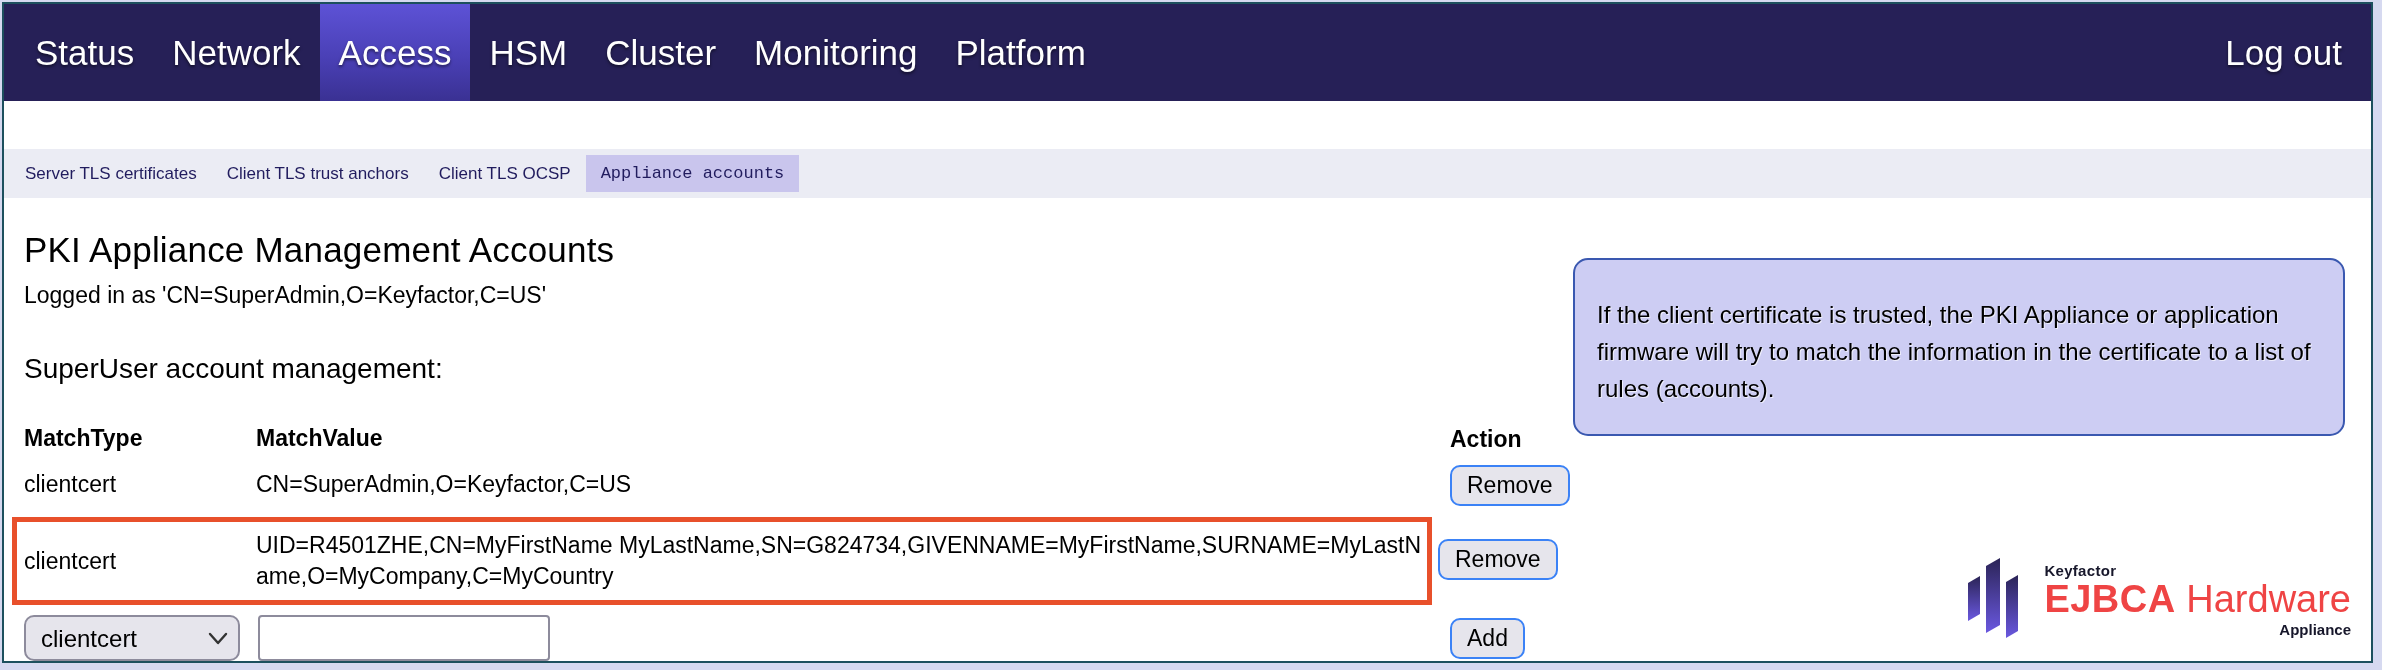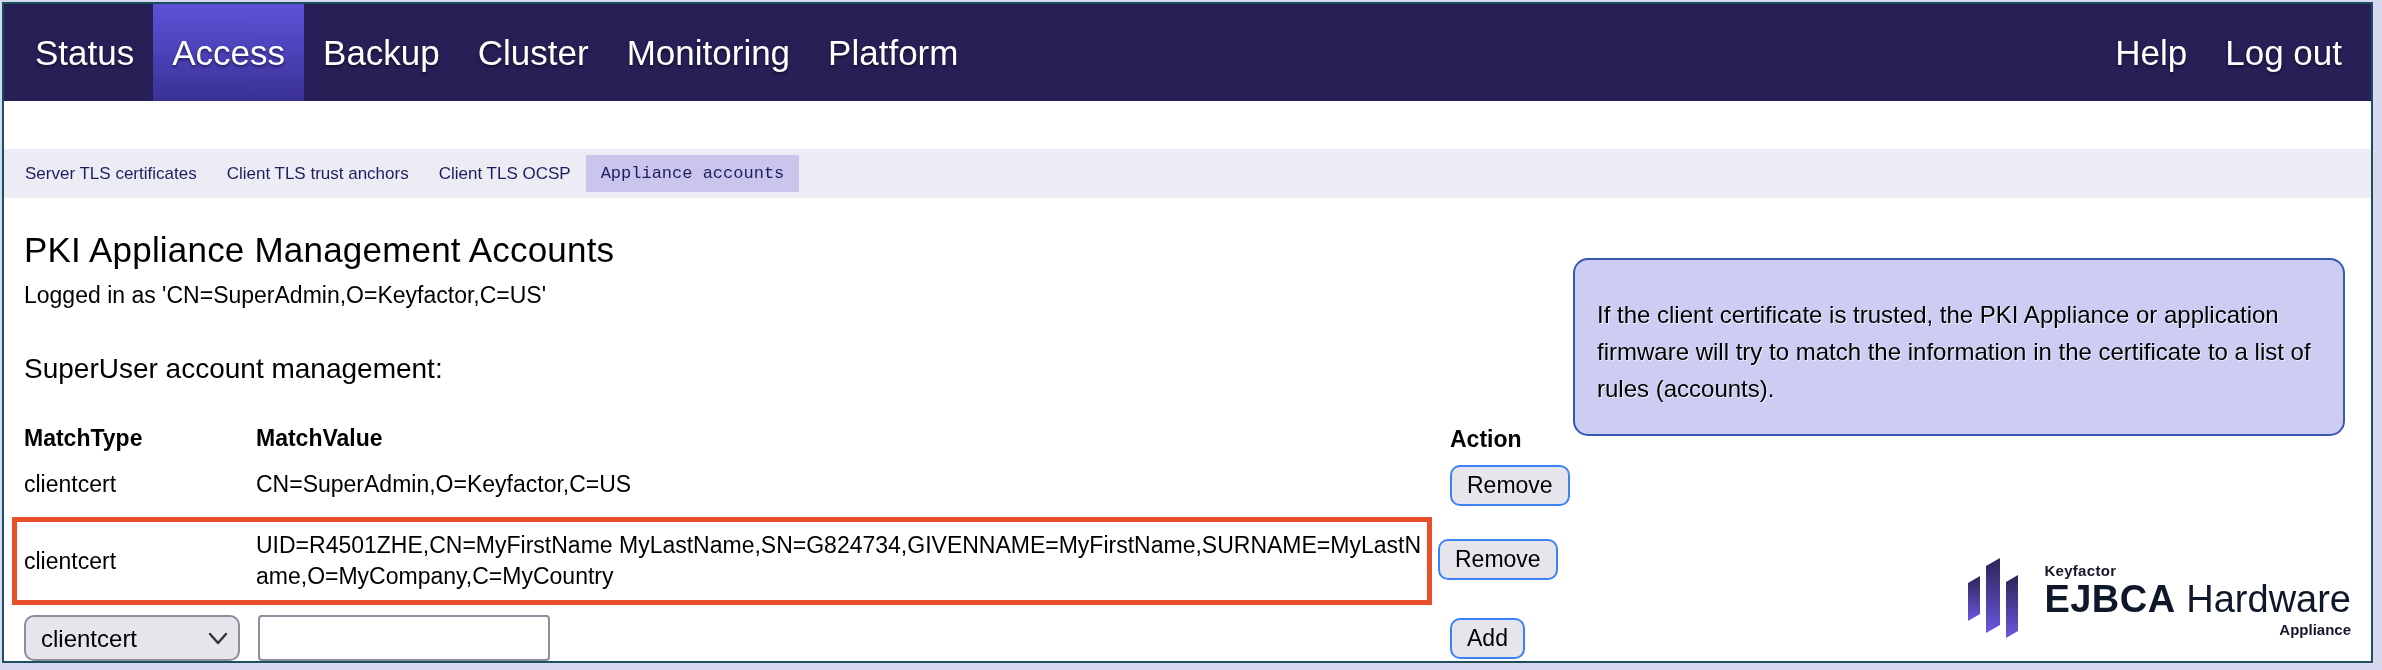--- a/index.html
+++ b/index.html
@@ -168,38 +168,38 @@
   .logo {
     position: absolute;
     right: 20px;
     bottom: 16px;
     display: flex;
     align-items: center;
     gap: 14px;
   }
   .logo-text { display: flex; flex-direction: column; align-items: flex-start; }
   .logo-brand { font-size: 15px; font-weight: 700; color: #17172b; letter-spacing: 0.3px; }
-  .logo-product { font-size: 38px; color: #0f172a; line-height: 1.1; white-space: nowrap; }
+  .logo-product { font-size: 38px; color: #ef4444; line-height: 1.1; white-space: nowrap; }
   .logo-product b { font-weight: 700; letter-spacing: 0.5px; }
   .logo-variant { font-size: 15px; font-weight: 700; color: #17172b; align-self: flex-end; }
 </style>
 </head>
 <body>
 
 <div class="page">
 
   <div class="topnav">
     <div class="topnav-item">Status</div>
+    <div class="topnav-item">Network</div>
     <div class="topnav-item active">Access</div>
-    <div class="topnav-item">Backup</div>
+    <div class="topnav-item">HSM</div>
     <div class="topnav-item">Cluster</div>
     <div class="topnav-item">Monitoring</div>
     <div class="topnav-item">Platform</div>
     <div class="topnav-spacer"></div>
-    <div class="topnav-item">Help</div>
     <div class="topnav-item">Log out</div>
   </div>
 
   <div class="subnav">
     <div class="subnav-item">Server TLS certificates</div>
     <div class="subnav-item">Client TLS trust anchors</div>
     <div class="subnav-item">Client TLS OCSP</div>
     <div class="subnav-item active">Appliance accounts</div>
   </div>
 

